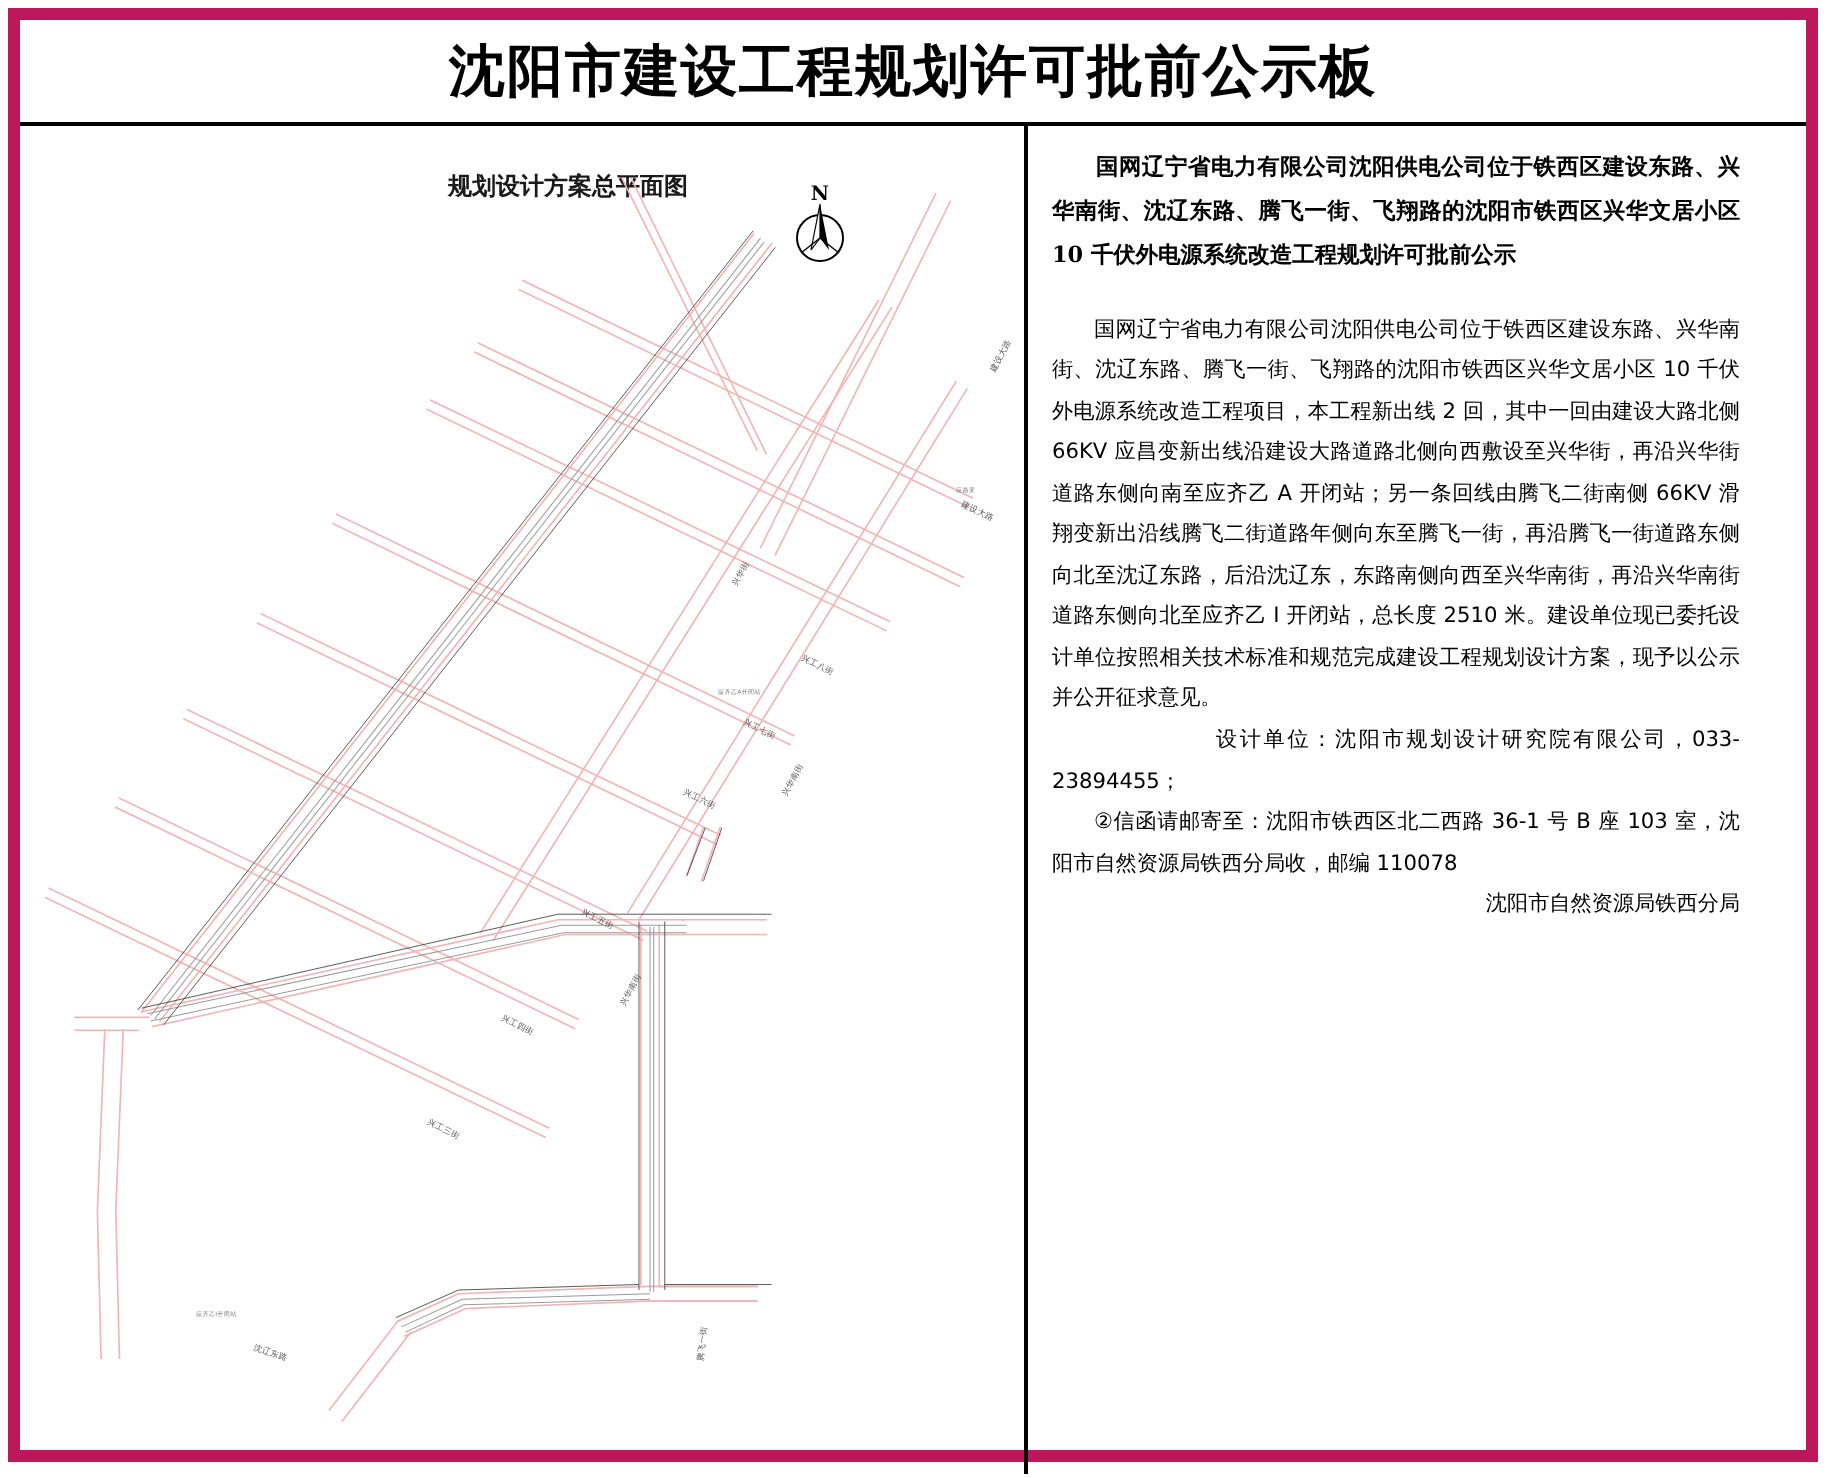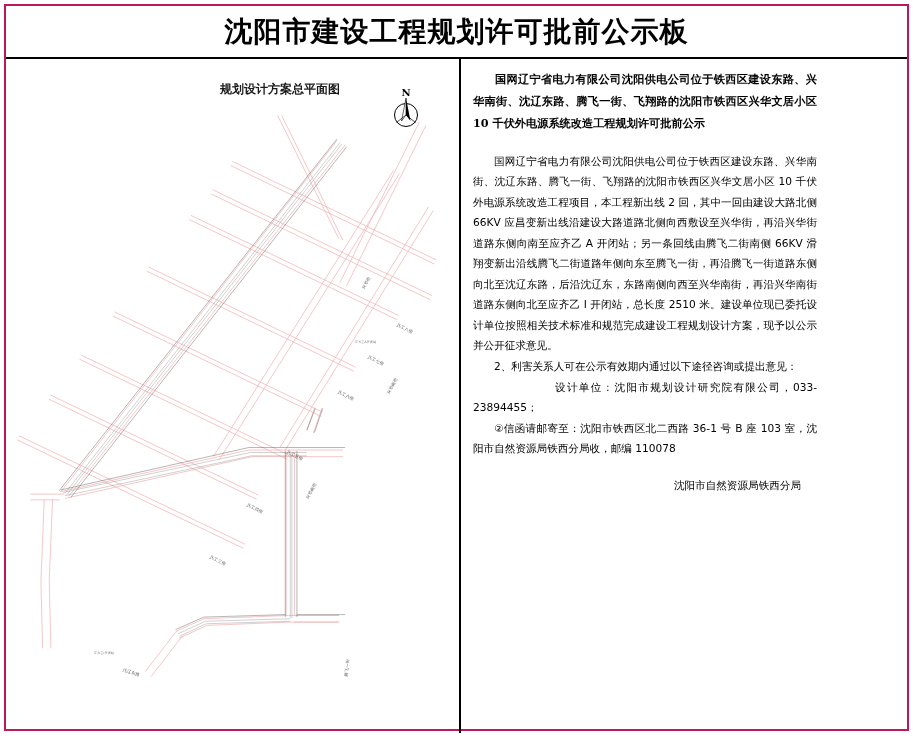--- a/index.html
+++ b/index.html
@@ -6,21 +6,21 @@
   html, body { margin:0; padding:0; }
   body {
     width:913px; height:739px;
     background:#ffffff;
     font-family:"Liberation Sans","DejaVu Sans",sans-serif;
     overflow:hidden;
   }
   #board {
     position:absolute; left:4px; top:4px;
     width:905px; height:727px;
-    border:2px solid #be185d;
+    border:6px solid #be185d;
     background:#fff;
   }
   
   #titlebar {
     position:absolute; left:0; top:0;
     width:100%; height:53px;
     border-bottom:2px solid #000;
     display:flex; align-items:center; justify-content:center;
   }
   #title {
@@ -29,21 +29,21 @@
     color:#000; white-space:nowrap;
   }
   
   #body {
     position:absolute; left:0; top:53px;
     width:100%; height:674px;
     display:flex;
   }
   #mappanel {
     position:relative;
-    width:455px; height:100%;
+    width:504px; height:100%;
     border-right:2px solid #000;
     overflow:hidden;
   }
   #textpanel {
     position:relative;
     width:368px; height:100%;
     padding:10px 12px 0 12px;
     overflow:hidden;
   }
   
@@ -80,21 +80,21 @@
     font-size:10.6px; color:#000;
     line-height:1.94; text-align:justify;
     margin:0;
   }
   .para.indent2 { text-indent:21px; }
   .para.indent1 { text-indent:12px; }
   .para.hang    { text-indent:82px; }
   .sig {
     font-family:"DejaVu Sans","Liberation Sans",sans-serif;
     font-size:10.6px; color:#000; line-height:1.94;
-    text-align:right; margin:16px;
+    text-align:right; margin:0;
   }
   .sig.date { padding-right:8px; }
   .spell {
     text-decoration:underline wavy #e02020;
     text-decoration-skip-ink:none;
   }
 </style>
 </head>
 <body>
 
@@ -229,21 +229,20 @@
           <div class="roadlabel tiny" style="left: 468px; top: 180px; transform: rotate(0deg);">应昌变</div>
         </div>
     </div>
 
     <div id="textpanel">
 
       <p id="heading">国网辽宁省电力有限公司沈阳供电公司位于铁西区建设东路、兴华南街、沈辽东路、腾飞一街、飞翔路的沈阳市铁西区兴华文居小区 10 千伏外电源系统改造工程规划许可批前公示</p>
 
       <p class="para indent2">国网辽宁省电力有限公司沈阳供电公司位于铁西区建设东路、兴华南街、沈辽东路、腾飞一街、飞翔路的沈阳市铁西区兴华文居小区 10 千伏外电源系统改造工程项目，本工程新出线 2 回，其中一回由建设大路北侧 66KV 应昌变新出线沿建设大路道路北侧向西敷设至兴华街，再沿兴华街道路东侧向南至应齐乙 A 开闭站；另一条回线由腾飞二街南侧 66KV 滑翔变新出沿线腾飞二街道路年侧向东至腾飞一街，再沿腾飞一街道路东侧向北至沈辽东路，后沿沈辽东，东路南侧向西至兴华南街，再沿兴华南街道路东侧向北至应齐乙 I 开闭站，总长度 2510 米。建设单位现已委托设计单位按照相关技术标准和规范完成建设工程规划设计方案，现予以公示并公开征求意见。</p>
 
-      <p class="para indent2">2、利害关系人可在公示有效期内通过以下途径咨询或提出意见：</p>
       <p class="para hang">设计单位：沈阳市规划设计研究院有限公司，033-23894455；</p>
       <p class="para indent2">②信函请邮寄至：沈阳市铁西区北二西路 36-1 号 B 座 103 室，沈阳市自然资源局铁西分局收，邮编 110078</p>
 
       <p class="sig">沈阳市自然资源局铁西分局</p>
     </div>
 
   </div>
 </div>
 
 </body></html>

